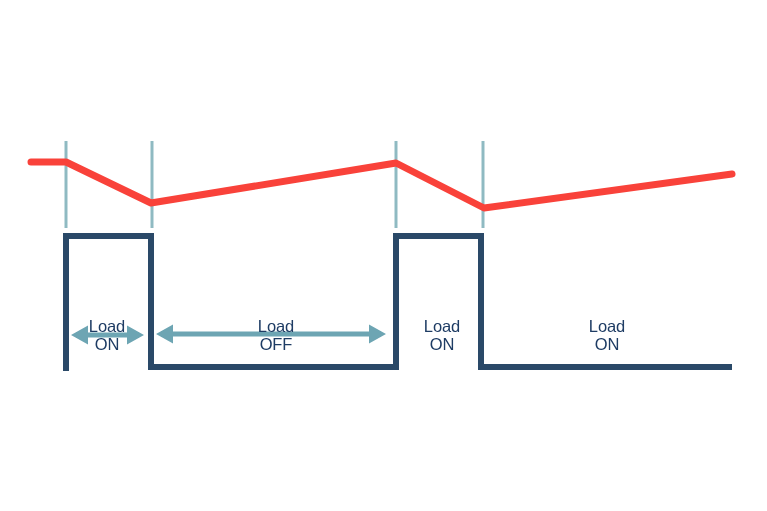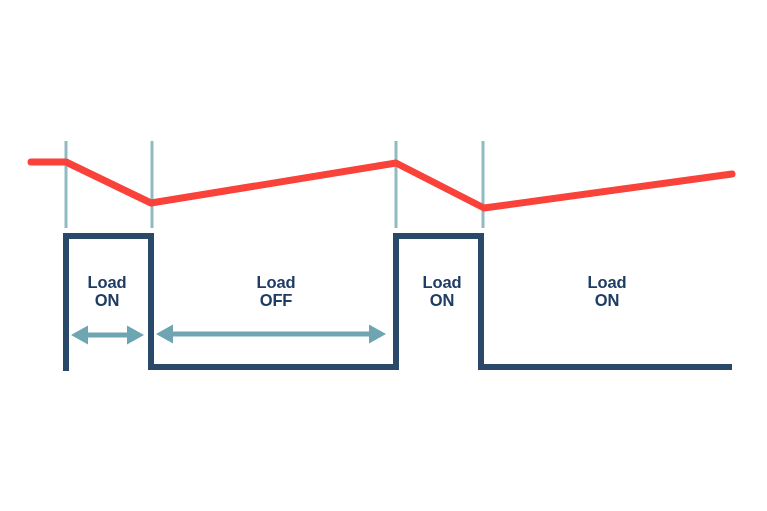--- a/index.html
+++ b/index.html
@@ -41,25 +41,26 @@
   }
   .arrow {
     fill: var(--arrow, #6DA5B3);
     stroke: none;
   }
   .label {
     position: absolute;
     transform: translate(-50%, -50%);
     text-align: center;
     color: var(--text, #1E3C64);
-    font-weight: bold;
+    font-weight: normal;
     font-size: 16.5px;
     line-height: 18px;
     letter-spacing: -0.1px;
     white-space: nowrap;
+    margin-top: 44px;
   }
   .label span { display: block; }
 </style>
 </head>
 <body>
 
 <div class="stage">
 
   <svg class="diagram-svg" width="767" height="511" viewBox="0 0 767 511">
 

